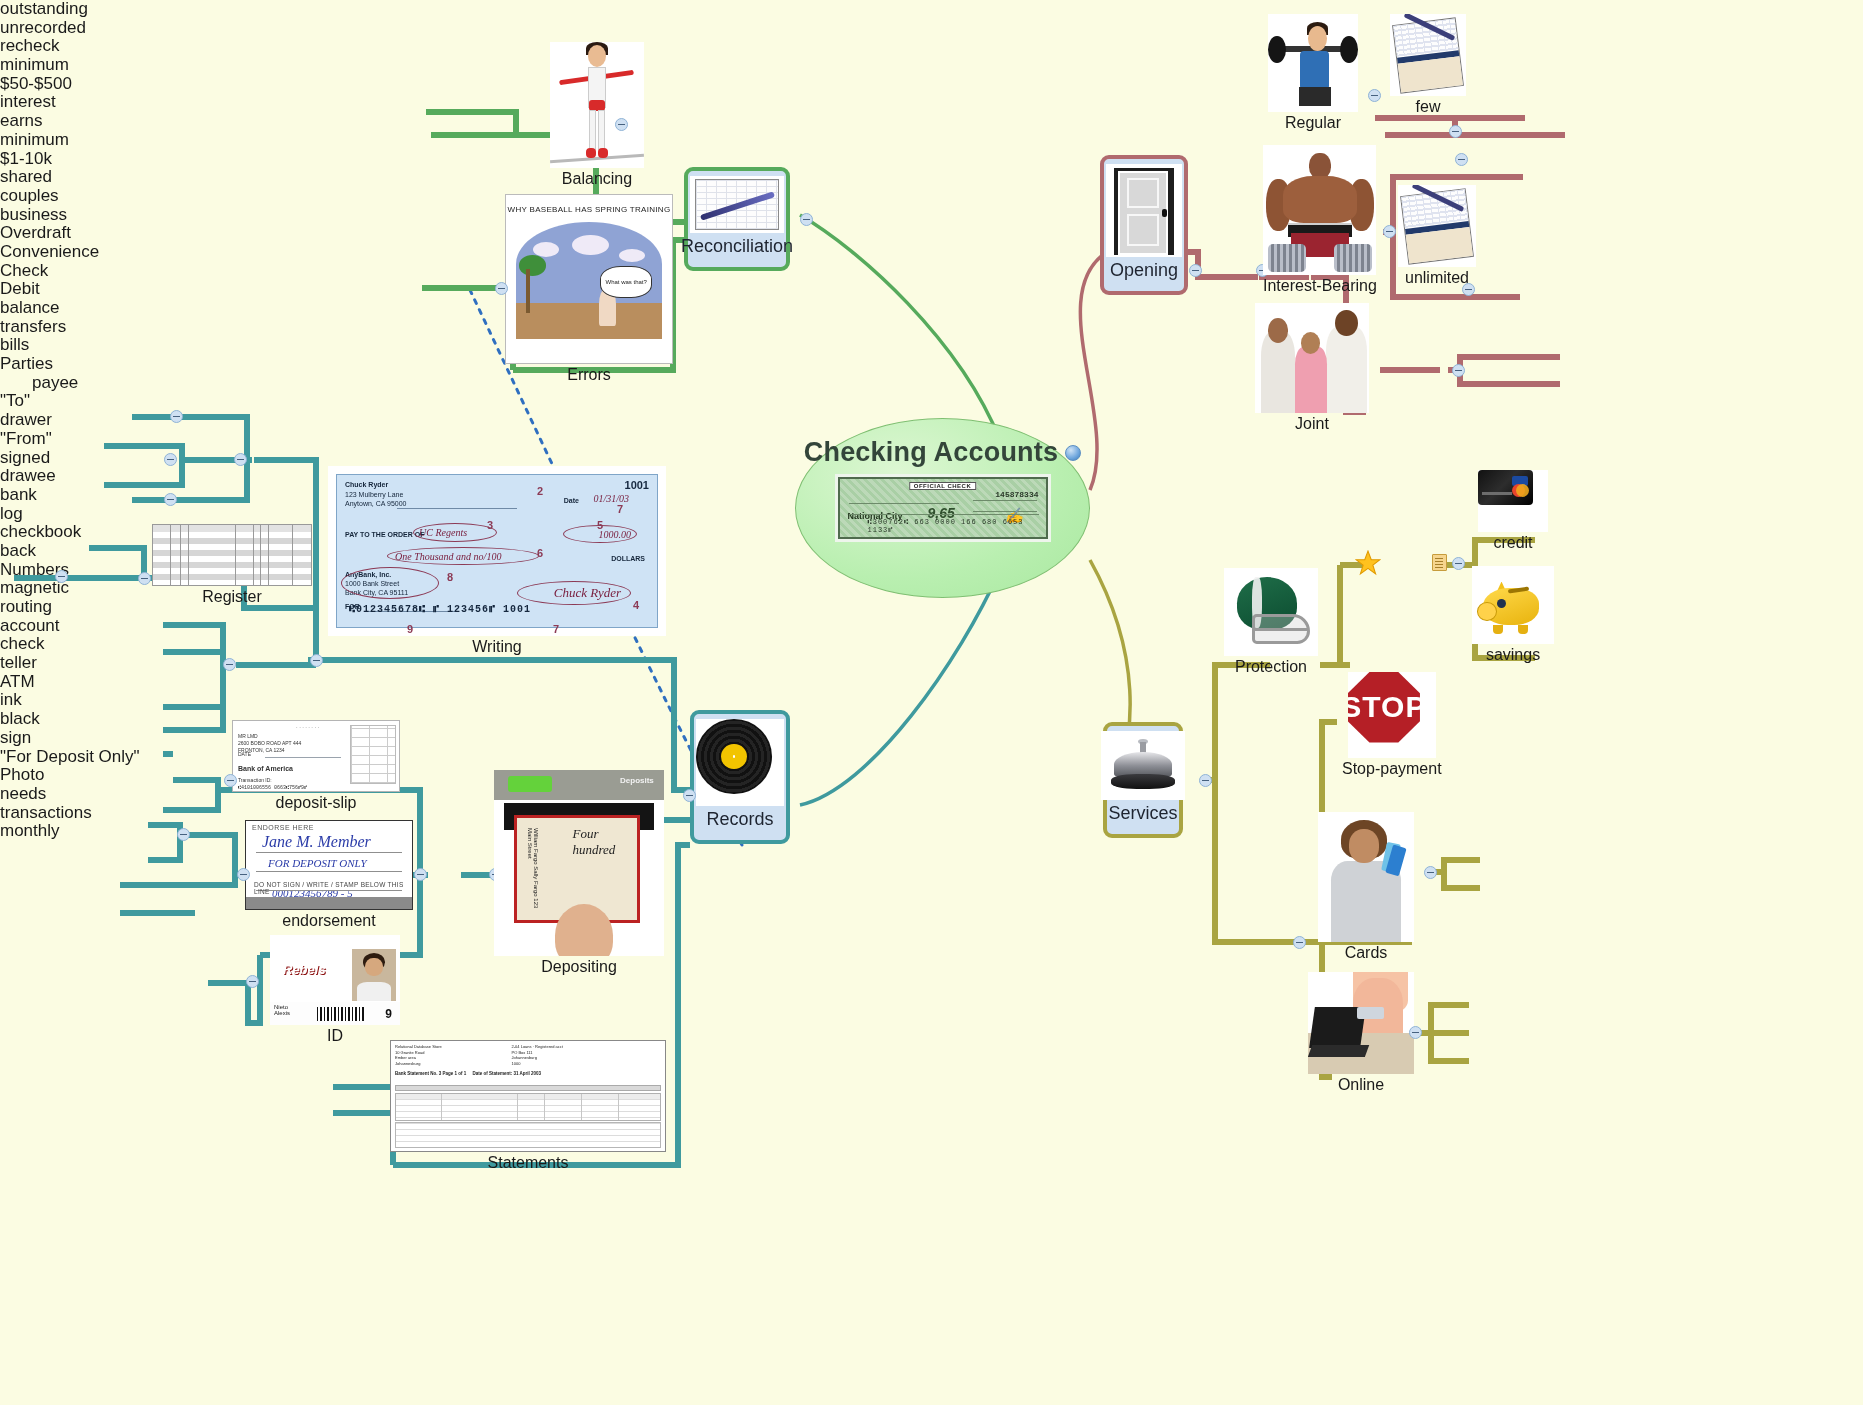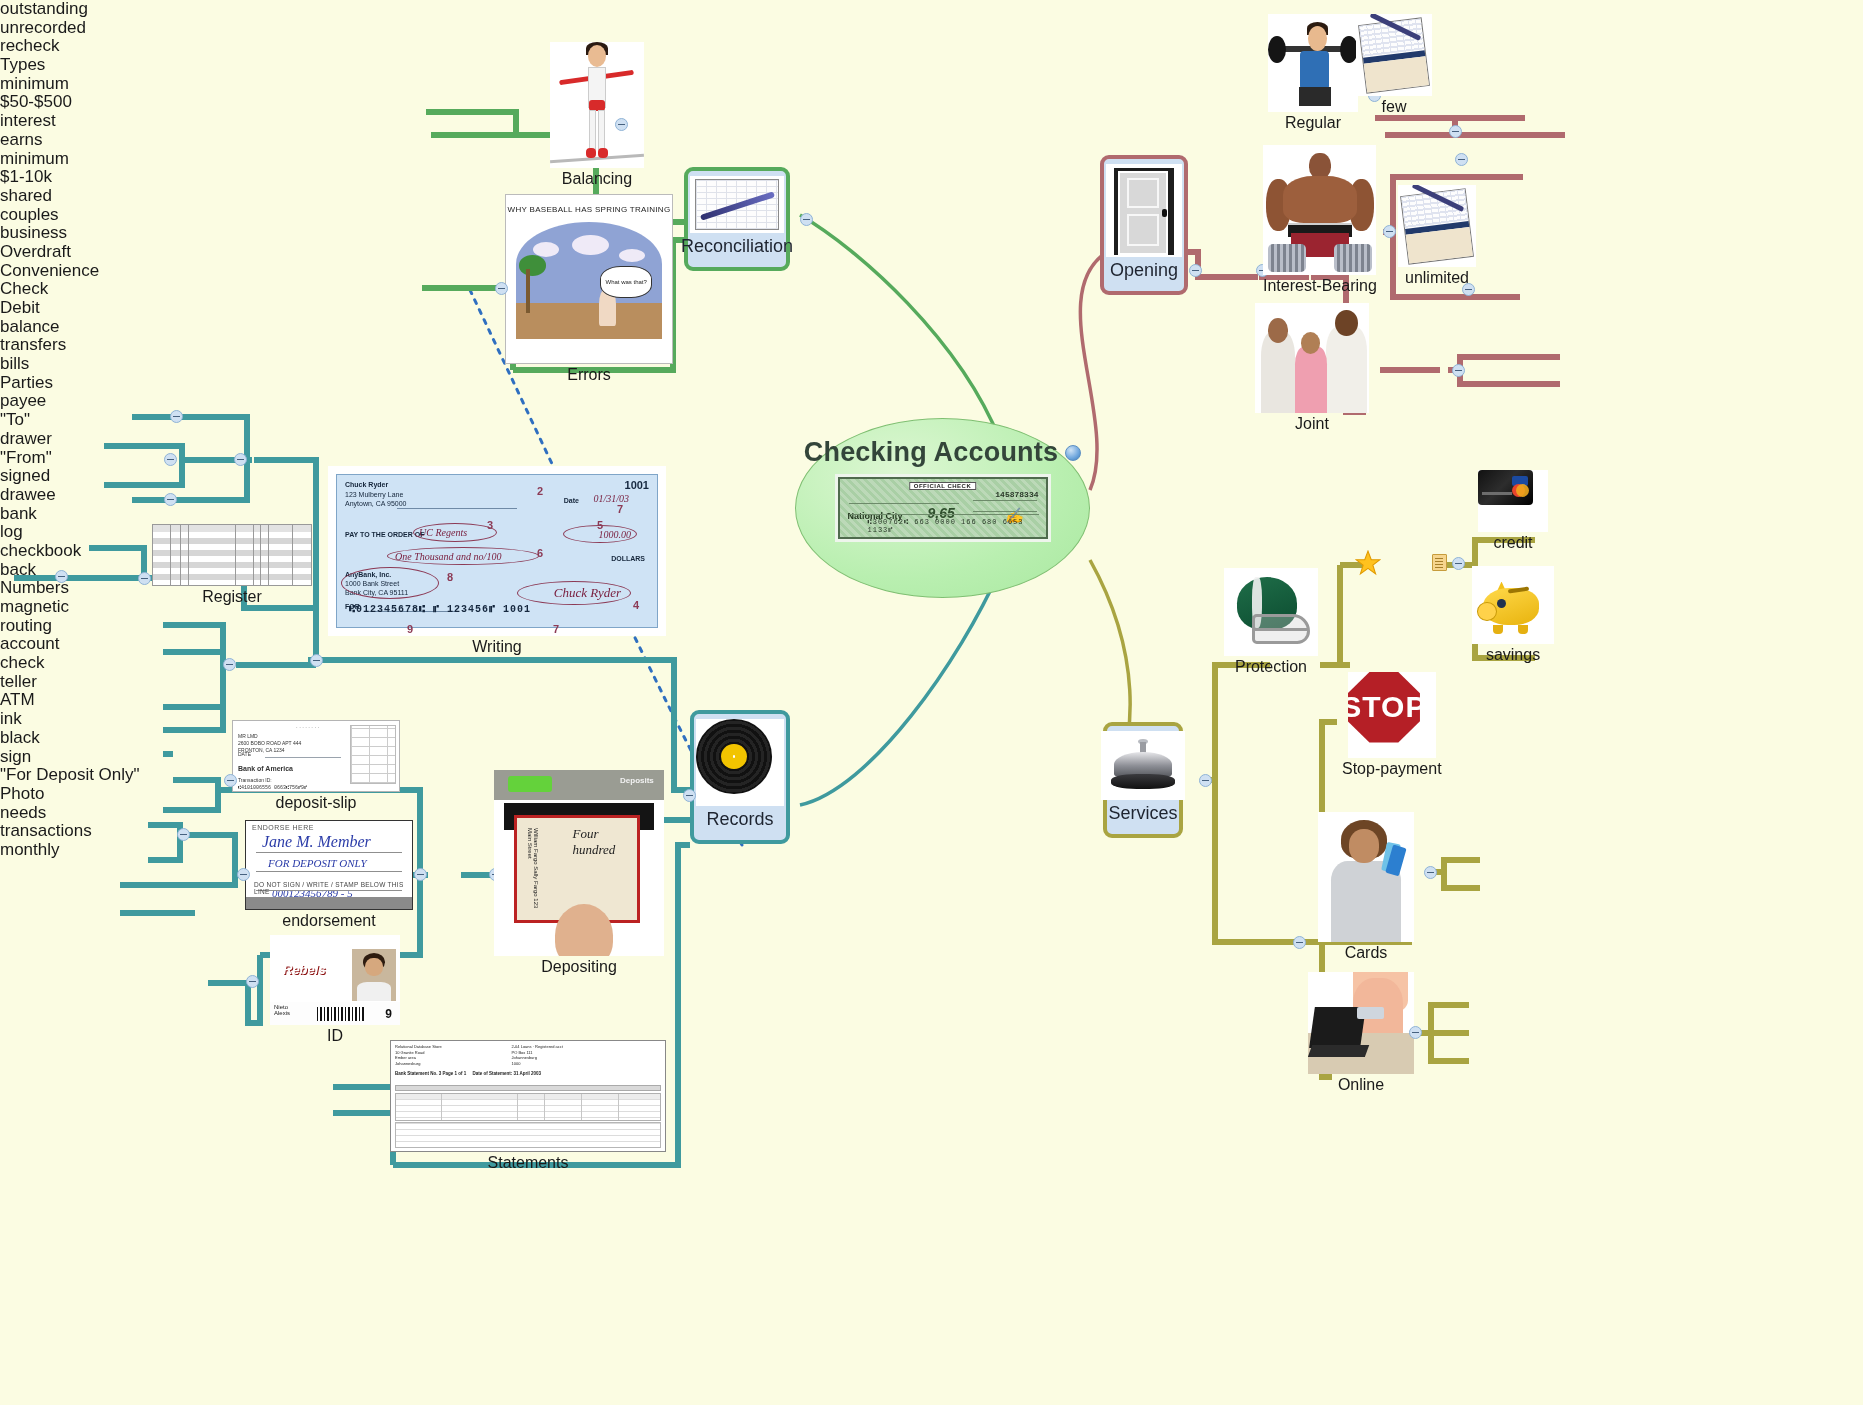--- a/index.html
+++ b/index.html
@@ -477,38 +477,37 @@
     <div class="thumb pic-door" style="width:76px;height:100px;">
       <i class="frame"></i>
         <i class="leaf"></i>
         <i class="pan a"></i>
         <i class="pan b"></i>
         <i class="knob"></i>
     </div>
     <div class="tlabel">Opening</div>
   </div>
   <div class="handle" style="left:1189px;top:264px;"></div>
-  <div class="lbl" style="left:1204px;top:214px;">Types</div>
   <div class="handle" style="left:1256px;top:264px;"></div>
 
   <div class="imgnode" style="left:1268px;top:14px;">
     <div class="pic pic-weight" style="width:90px;height:98px;">
       <i class="bar"></i>
         <i class="pl l"></i>
         <i class="pl r"></i>
       <i class="hair"></i>
         <i class="head"></i>
         <i class="torso"></i>
         <i class="pants"></i>
     </div>
     <div class="cap">Regular</div>
   </div>
   <div class="handle" style="left:1368px;top:89px;"></div>
 
-  <div class="imgnode" style="left:1356px;top:14px;text-align:right;">
+  <div class="imgnode" style="left:1390px;top:14px;text-align:right;">
     <div class="pic pic-cheque" style="width:76px;height:82px;">
       <div class="sheet">
           <i class="grid"></i>
           <i class="band"></i>
           <i class="tan"></i>
         </div>
         <i class="pen"></i>
     </div>
     <div class="cap">few</div>
   </div>
@@ -708,21 +707,21 @@
         <span class="num" style="left:70px;top:148px;">9</span>
         <span class="num" style="left:216px;top:148px;">7</span>
       </div>
     </div>
     <div class="cap">Writing</div>
   </div>
   <div class="handle" style="left:310px;top:654px;"></div>
 
   <div class="lbl" style="left:256px;top:450px;">Parties</div>
   <div class="handle" style="left:234px;top:453px;"></div>
-  <div class="lbl" style="left:192px;top:407px;">payee</div>
+  <div class="lbl" style="left:192px;top:407px;padding-left:32px;">payee</div>
   <div class="handle" style="left:170px;top:410px;"></div>
   <div class="lbl" style="left:138px;top:407px;">"To"</div>
   <div class="lbl" style="left:186px;top:450px;">drawer</div>
   <div class="handle" style="left:164px;top:453px;"></div>
   <div class="lbl" style="left:120px;top:437px;">"From"</div>
   <div class="lbl" style="left:120px;top:462px;">signed</div>
   <div class="lbl" style="left:186px;top:490px;">drawee</div>
   <div class="handle" style="left:164px;top:493px;"></div>
   <div class="lbl" style="left:128px;top:490px;">bank</div>
 

